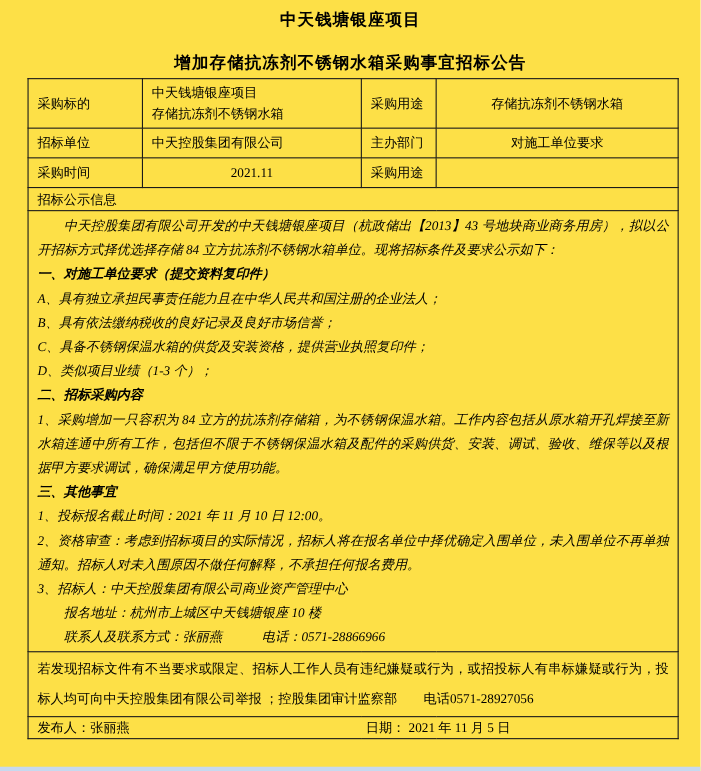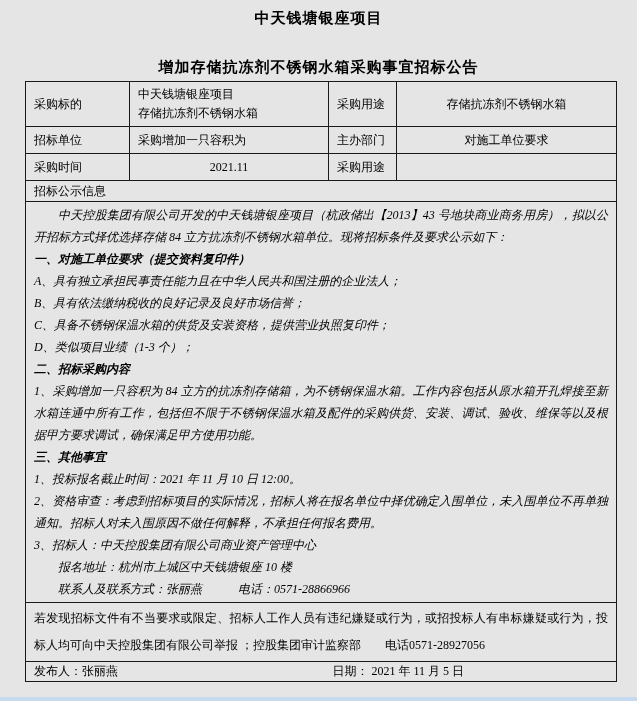--- a/index.html
+++ b/index.html
@@ -1,32 +1,32 @@
 <!DOCTYPE html>
 <html><head>
 <meta charset="utf-8">
 <style>
   html,body { margin:0; padding:0; background:#fff; }
   .page {
     position:relative;
     width:637px; height:701px;
-    background:#e5e5e5;
+    background:#fde047;
     color:#000;
     font-family:"Liberation Serif","DejaVu Serif",serif;
     overflow:hidden;
   }
   .doc-title {
     padding-top:9px;
     text-align:center;
     font-size:15px;
     font-weight:bold;
     letter-spacing:1px;
   }
   .doc-subtitle {
-    margin-top:30px;
+    margin-top:20px;
     text-align:center;
     font-size:15px;
     font-weight:bold;
     letter-spacing:1px;
     font-family:Liberation Mono, monospace;
   }
   .ref-no {
     margin-top:7px;
     text-align:right;
     padding-right:48px;
@@ -106,21 +106,21 @@
       <td class="two-line">
         <div>中天钱塘银座项目</div>
         <div>存储抗冻剂不锈钢水箱</div>
       </td>
       <td>采购用途</td>
       <td class="val-center">存储抗冻剂不锈钢水箱</td>
     </tr>
 
     <tr class="info-row2">
       <td>招标单位</td>
-      <td>采购增加一只容积为</td>
+      <td>中天控股集团有限公司</td>
       <td>主办部门</td>
       <td class="val-center">对施工单位要求</td>
     </tr>
 
     <tr class="info-row3">
       <td>采购时间</td>
       <td class="val-center">2021.11</td>
       <td>采购用途</td>
       <td></td>
     </tr>

